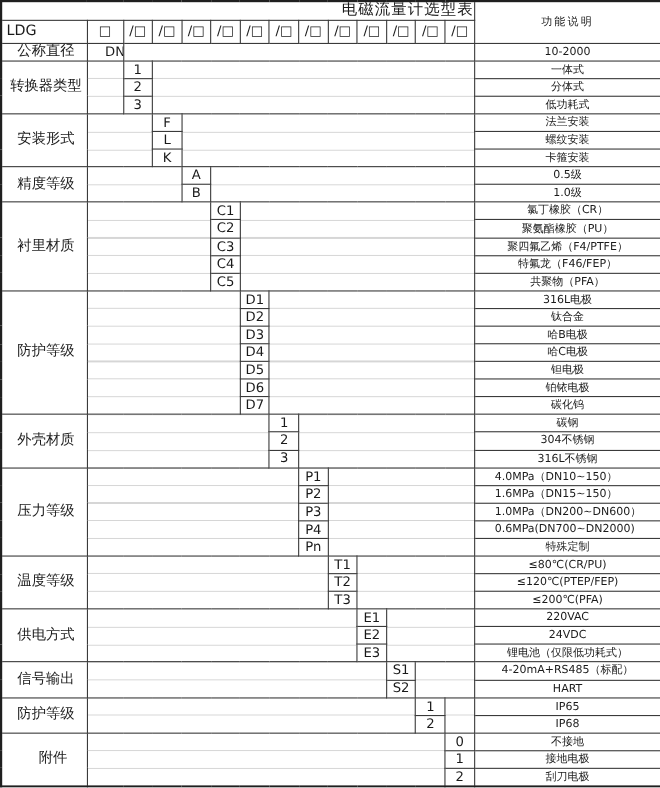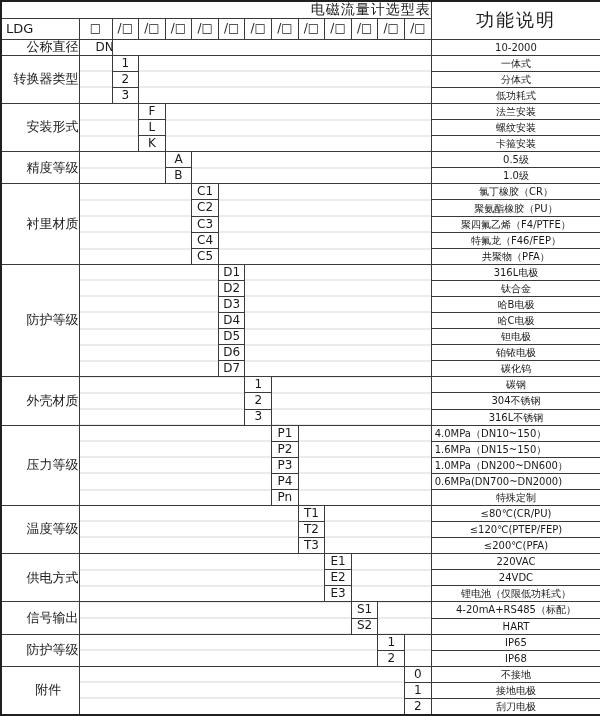--- a/index.html
+++ b/index.html
@@ -13,28 +13,28 @@
   }
   td{
     border:1px solid #3a3a3a;padding:0;margin:0;
     font-size:12px;line-height:1.1;text-align:center;vertical-align:middle;
     overflow:hidden;white-space:nowrap;
   }
   tr{height:16px;}
   tr.tr-title{height:17px;}
   tr.tr-model{height:21px;}
   td.title{font-size:14px;letter-spacing:1px;text-align:right;}
-  td.fnh{font-size:18px;letter-spacing:2px;}
-  td.cat{font-size:13px;text-align:right;padding-left:3px;}
+  td.fnh{font-size:10px;letter-spacing:2px;}
+  td.cat{font-size:13px;text-align:center;padding-left:3px;}
   td.cat.ctr{text-align:center;padding-left:16px;}
   td.ldg{font-size:13px;text-align:left;padding-left:4px;}
   td.code{font-size:12px;}
   td.dncode{text-align:left;padding-left:16px;}
   td.desc{font-size:10px;}
-  td.desc.left{text-align:left;padding-left:3px;}
+  td.desc.left{text-align:left;padding-left:18px;}
   td.spacer{
     background:repeating-linear-gradient(
       to bottom,
       transparent 0px, transparent 15.14px,
       #d6d6d6 15.14px, #d6d6d6 16.14px
     );
   }
 </style>
 </head>
 <body>

